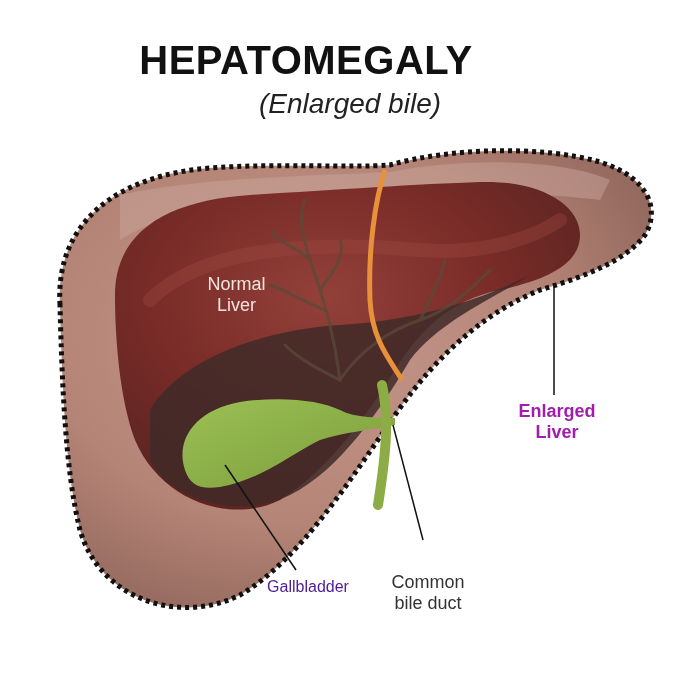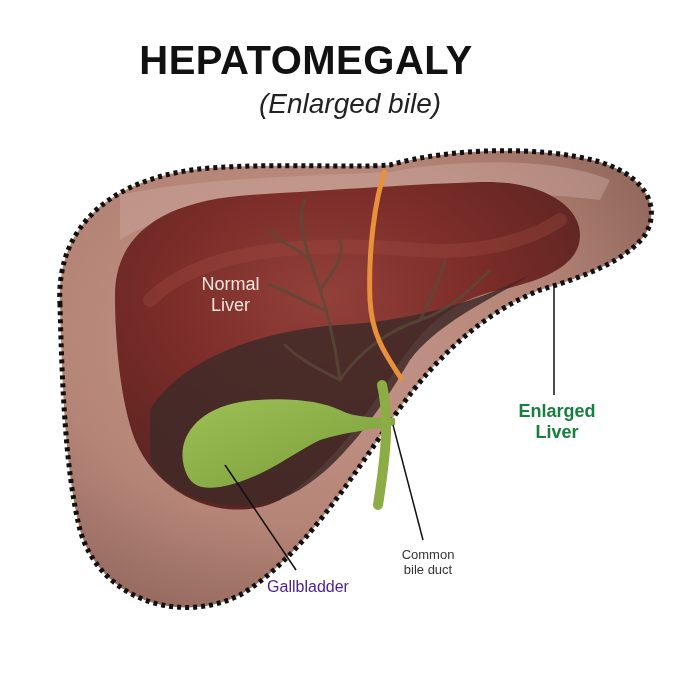--- a/index.html
+++ b/index.html
@@ -1,24 +1,24 @@
 <!DOCTYPE html>
 <html><head>
 <meta charset="utf-8">
 <style>
   html, body { margin:0; padding:0; background:#ffffff; }
   body { width:700px; height:700px; position:relative; overflow:hidden; font-family:"Liberation Sans", sans-serif; }
   .title { position:absolute; left:0; width:612px; top:38px; text-align:center; font-weight:bold; font-size:40px; color:#111; letter-spacing:0.5px; }
   .subtitle { position:absolute; left:0; width:700px; top:88px; text-align:center; font-style:italic; font-size:28px; color:#222; }
   svg.diagram { position:absolute; left:0; top:0; }
   .lbl { position:absolute; text-align:center; line-height:1.15; }
-  .lbl-normal { left:188px; top:274px; width:85px; color:#f3e3dd; font-size:18px; }
-  .lbl-enlarged { left:492px; top:401px; width:130px; color:#15803d; font-size:18px; font-weight:bold; }
+  .lbl-normal { left:194px; top:274px; width:85px; color:#f3e3dd; font-size:18px; }
+  .lbl-enlarged { left:492px; top:401px; width:130px; color:#a21caf; font-size:18px; font-weight:bold; }
   .lbl-gall { left:248px; top:578px; width:120px; color:#4c1d95; font-size:16px; }
-  .lbl-duct { left:378px; top:548px; width:100px; color:#333; font-size:13px;text-align:center; }
+  .lbl-duct { left:378px; top:572px; width:100px; color:#333; font-size:18px;text-align:center; }
 </style>
 </head>
 <body>
 
 <div class="title">HEPATOMEGALY</div>
 <div class="subtitle">(Enlarged bile)</div>
 
 <svg class="diagram" width="700" height="700" viewBox="0 0 700 700">
   <defs>
     <radialGradient id="enlargedGrad" cx="40%" cy="40%" r="70%">

